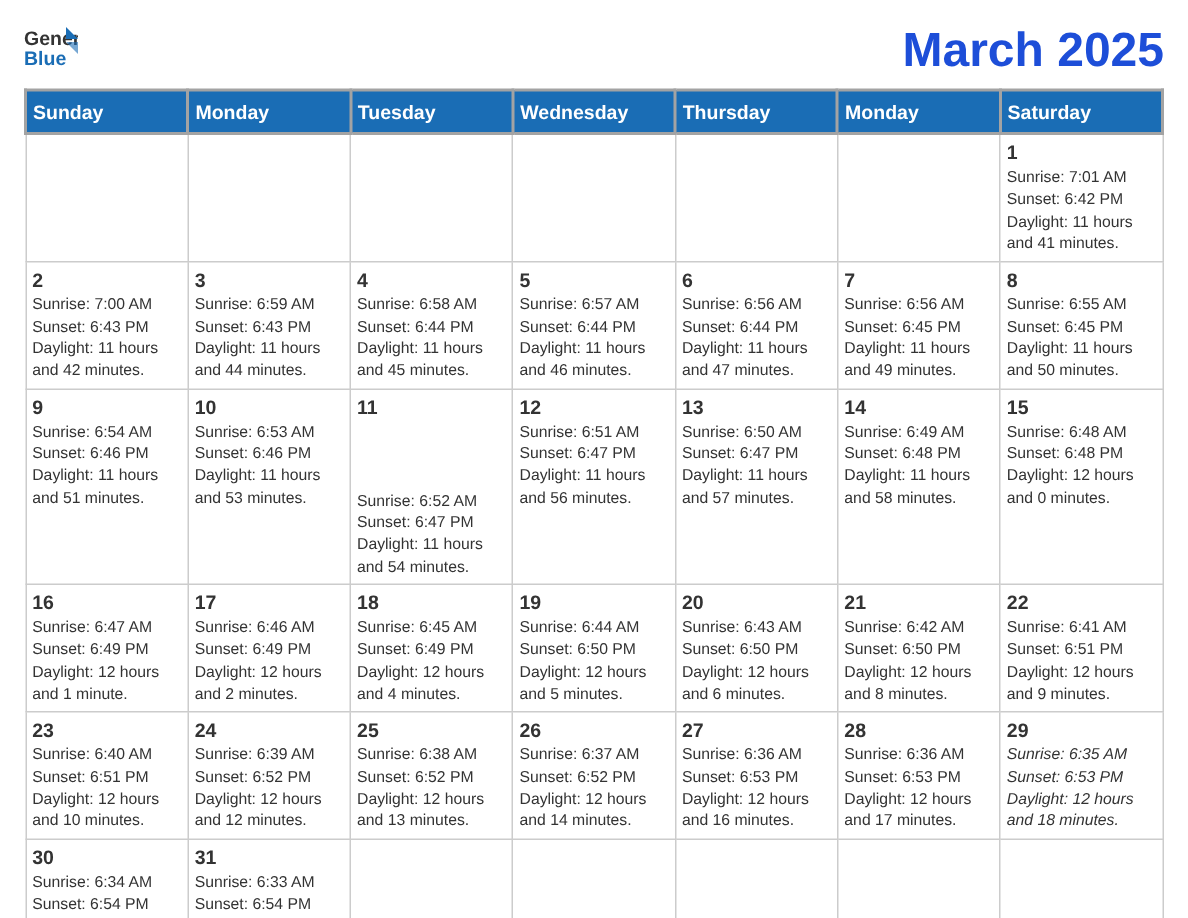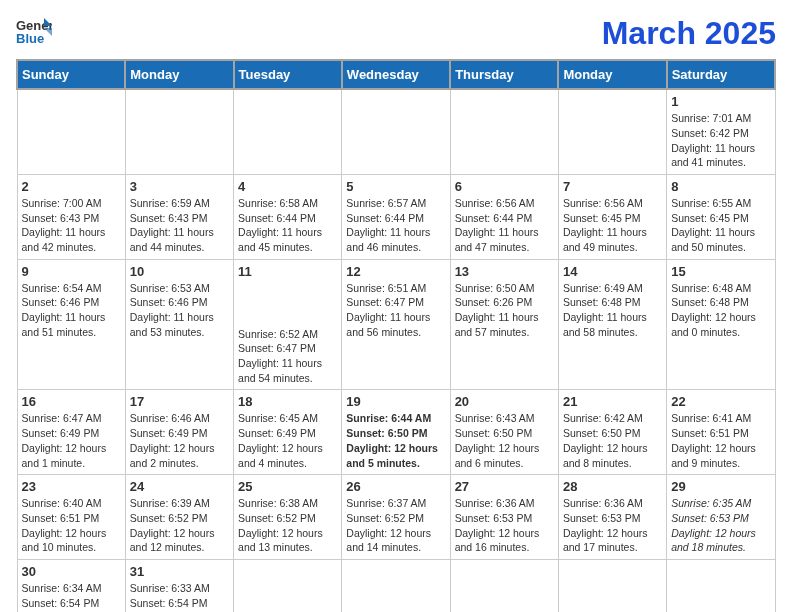--- a/index.html
+++ b/index.html
@@ -190,21 +190,21 @@
         </td>
         <td>
           <span class="day-number">12</span>
           <div class="day-info" style="white-space: pre-line;">Sunrise: 6:51 AM
 Sunset: 6:47 PM
 Daylight: 11 hours and 56 minutes.</div>
         </td>
         <td>
           <span class="day-number">13</span>
           <div class="day-info" style="white-space: pre-line;">Sunrise: 6:50 AM
-Sunset: 6:26 PM
+Sunset: 6:47 PM
 Daylight: 11 hours and 57 minutes.</div>
         </td>
         <td>
           <span class="day-number">14</span>
           <div class="day-info" style="white-space: pre-line;">Sunrise: 6:49 AM
 Sunset: 6:48 PM
 Daylight: 11 hours and 58 minutes.</div>
         </td>
         <td>
           <span class="day-number">15</span>
@@ -227,21 +227,21 @@
 Daylight: 12 hours and 2 minutes.</div>
         </td>
         <td>
           <span class="day-number">18</span>
           <div class="day-info" style="white-space: pre-line;">Sunrise: 6:45 AM
 Sunset: 6:49 PM
 Daylight: 12 hours and 4 minutes.</div>
         </td>
         <td>
           <span class="day-number">19</span>
-          <div class="day-info" style="white-space: pre-line; font-weight: bold;">Sunrise: 6:44 AM
+          <div class="day-info" style="white-space: pre-line;">Sunrise: 6:44 AM
 Sunset: 6:50 PM
 Daylight: 12 hours and 5 minutes.</div>
         </td>
         <td>
           <span class="day-number">20</span>
           <div class="day-info" style="white-space: pre-line;">Sunrise: 6:43 AM
 Sunset: 6:50 PM
 Daylight: 12 hours and 6 minutes.</div>
         </td>
         <td>

